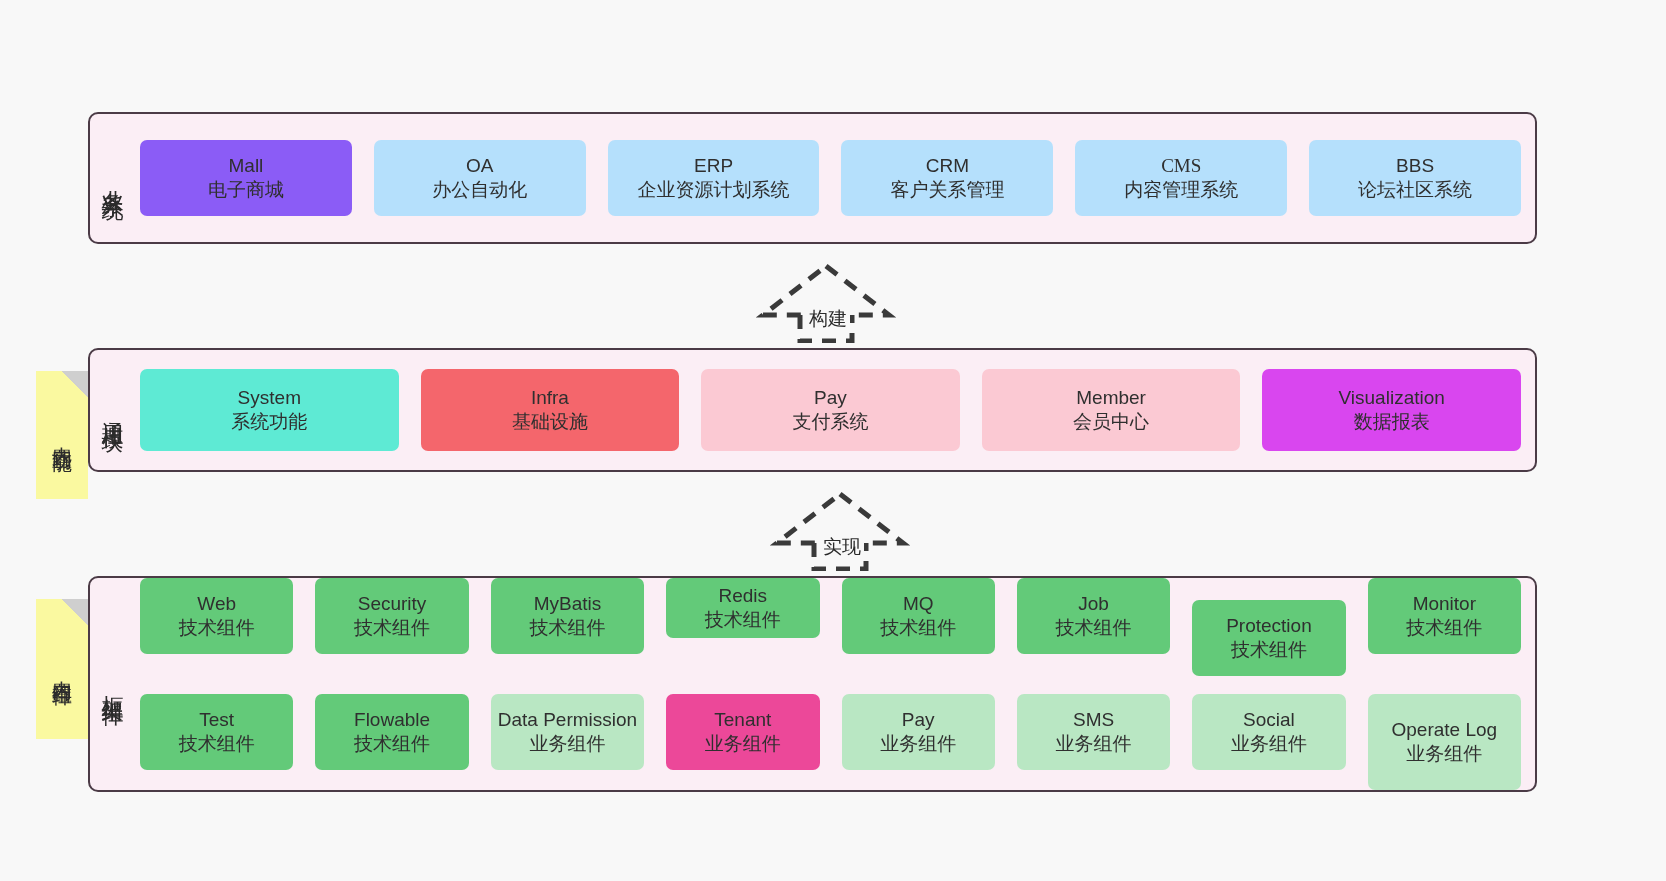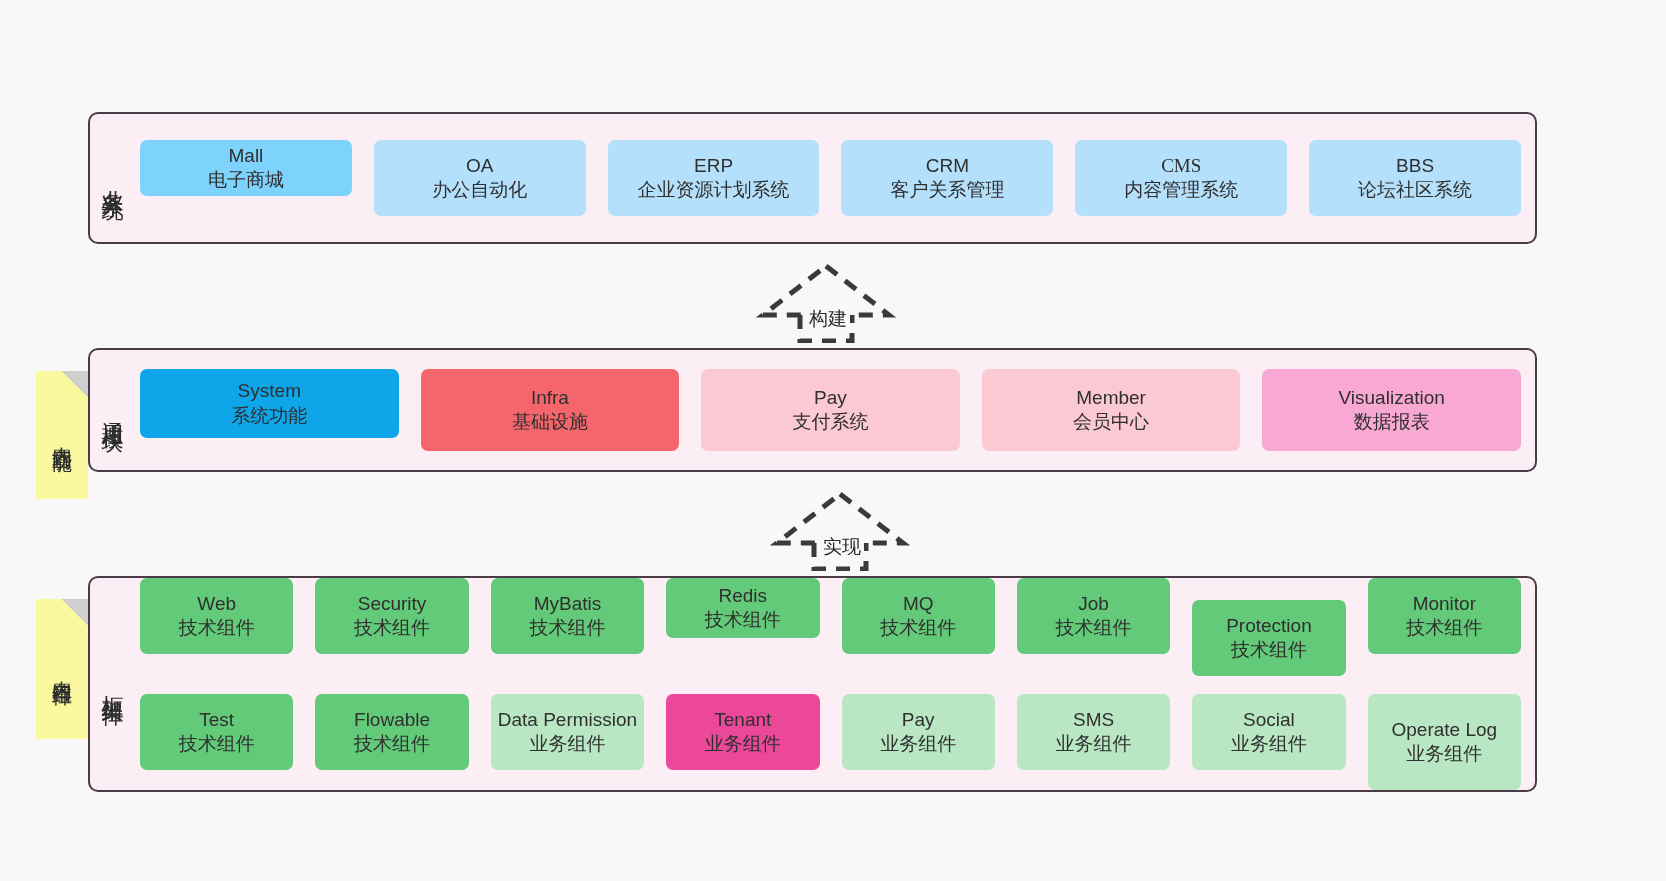--- a/index.html
+++ b/index.html
@@ -105,21 +105,21 @@
   }
 </style>
 </head>
 <body>
 
 <div id="canvas">
     <div class="layer" style="left: 88px; top: 112px; width: 1449px; height: 132px; background: rgb(251, 238, 245); border-color: rgb(75, 59, 70);">
       <div class="layer-label">业务系统</div>
       <div class="layer-body">
         <div class="row">
-          <div class="cell" style="background: #7dd3fc; height: 56px;">
+          <div class="cell" style="background: #8b5cf6; height: 76px;">
             <div class="l1">Mall</div>
             <div class="l2">电子商城</div>
           </div>
           <div class="cell" style="background: rgb(181, 224, 252); height: 76px;">
             <div class="l1">OA</div>
             <div class="l2">办公自动化</div>
           </div>
           <div class="cell" style="background: rgb(181, 224, 252); height: 76px;">
             <div class="l1">ERP</div>
             <div class="l2">企业资源计划系统</div>
@@ -136,37 +136,37 @@
             <div class="l1">BBS</div>
             <div class="l2">论坛社区系统</div>
           </div>
         </div>
       </div>
     </div>
     <div class="layer" style="left: 88px; top: 348px; width: 1449px; height: 124px; background: rgb(251, 238, 245); border-color: rgb(75, 59, 70);">
       <div class="layer-label">通用模块</div>
       <div class="layer-body">
         <div class="row">
-          <div class="cell" style="background: #0ea5e9; height: 69px; text-align: center;">
+          <div class="cell" style="background: #5eead4; height: 82px; text-align: center;">
             <div class="l1">System</div>
             <div class="l2">系统功能</div>
           </div>
           <div class="cell" style="background: rgb(244, 102, 108); height: 82px;">
             <div class="l1">Infra</div>
             <div class="l2">基础设施</div>
           </div>
           <div class="cell" style="background: rgb(251, 201, 211); height: 82px;">
             <div class="l1">Pay</div>
             <div class="l2">支付系统</div>
           </div>
           <div class="cell" style="background: rgb(251, 201, 211); height: 82px;">
             <div class="l1">Member</div>
             <div class="l2">会员中心</div>
           </div>
-          <div class="cell" style="background: #f9a8d4; height: 82px;">
+          <div class="cell" style="background: #d946ef; height: 82px;">
             <div class="l1">Visualization</div>
             <div class="l2">数据报表</div>
           </div>
         </div>
       </div>
     </div>
     <div class="sticky" style="left: 36px; top: 371px; width: 52px; height: 128px; background: rgb(250, 249, 160);">
       <div class="txt">内置功能</div>
       <div class="fold"></div>
     </div>

